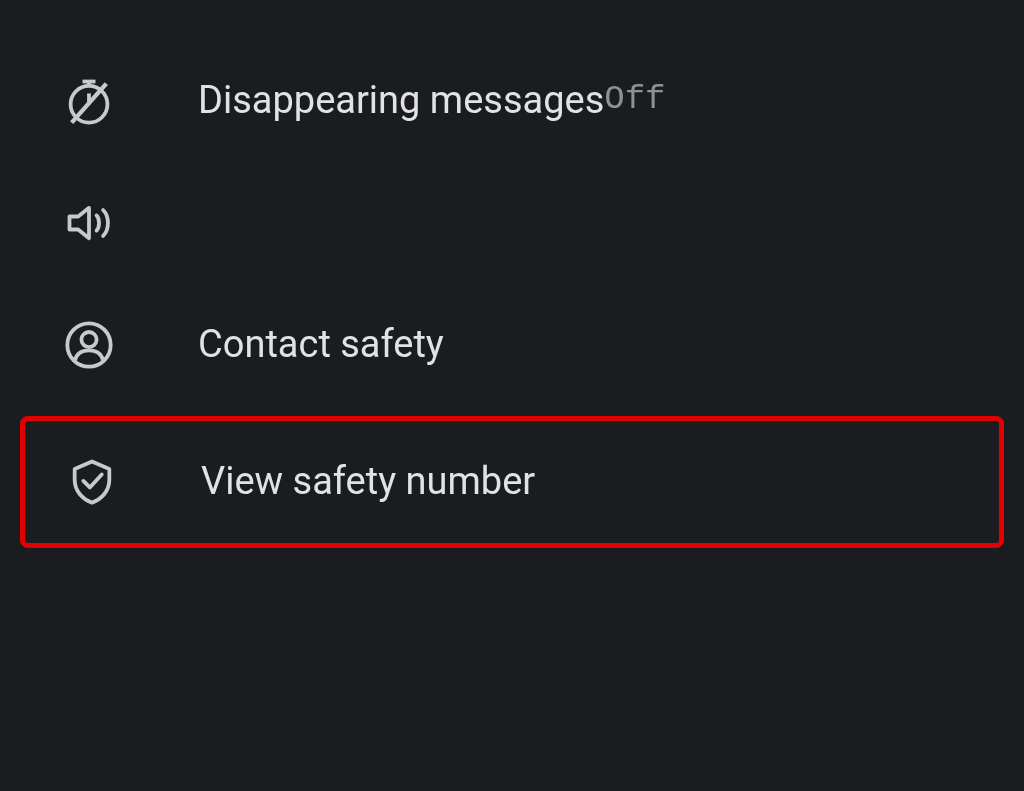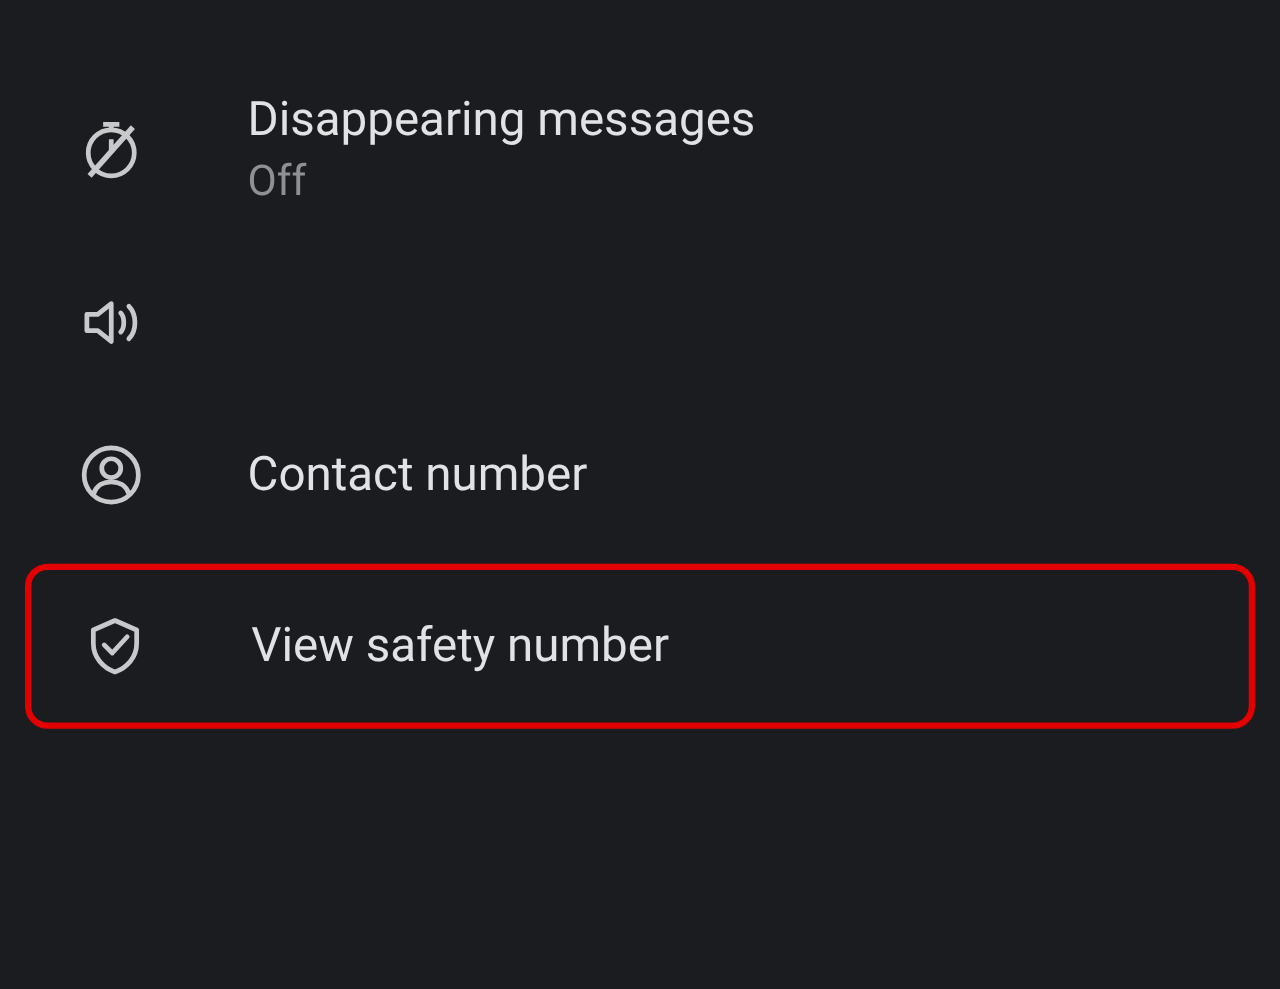--- a/index.html
+++ b/index.html
@@ -19,58 +19,59 @@
     }
     .settings-item {
       display: flex;
       align-items: center;
       padding: 32px 20px 32px 60px;
       cursor: pointer;
       position: relative;
     }
     .settings-item.highlighted {
       border: 5px solid #e30000;
-      border-radius: 18px;
+      border-radius: 8px;
       margin: 10px 20px 10px 20px;
       padding: 32px 20px 32px 38px;
     }
     .icon-wrapper {
       width: 58px;
       height: 58px;
       display: flex;
       align-items: center;
       justify-content: center;
       flex-shrink: 0;
     }
     .icon-wrapper svg {
       width: 52px;
       height: 52px;
       stroke: #c8c9cb;
       fill: none;
     }
     .text-wrapper {
       margin-left: 80px;
       display: flex;
-      flex-direction: column;
+      flex-direction: row;
       justify-content: center;
     }
     .settings-item.highlighted .text-wrapper {
       margin-left: 80px;
     }
     .item-title {
       color: #e1e2e4;
       font-size: 38px;
       font-weight: 400;
       line-height: 1.3;
     }
     .item-subtitle {
       color: #8e9093;
       font-size: 34px;
       font-weight: 400;
       margin-top: 4px;
+      font-family: Liberation Mono, monospace;
     }
   </style>
 </head>
 <body>
 
 <div class="settings-list">
 
   <div class="settings-item">
     <div class="icon-wrapper">
       <svg viewBox="0 0 48 48" stroke-width="3.5">
@@ -100,21 +101,21 @@
 
   <div class="settings-item">
     <div class="icon-wrapper">
       <svg viewBox="0 0 48 48" stroke-width="3.5">
         <circle cx="24" cy="24" r="20"></circle>
         <circle cx="24" cy="19" r="7"></circle>
         <path d="M11 38 C13 31 19 29 24 29 C29 29 35 31 37 38"></path>
       </svg>
     </div>
     <div class="text-wrapper">
-      <div class="item-title">Contact number</div>
+      <div class="item-title">Contact safety</div>
     </div>
   </div>
 
   <div class="settings-item highlighted">
     <div class="icon-wrapper">
       <svg viewBox="0 0 48 48" stroke-width="3.5">
         <path d="M24 5 L40 12 L40 22 C40 32 33 40 24 43 C15 40 8 32 8 22 L8 12 Z" stroke-linejoin="round"></path>
         <path d="M16 23 L22 29 L33 17" stroke-linecap="round" stroke-linejoin="round"></path>
       </svg>
     </div>

